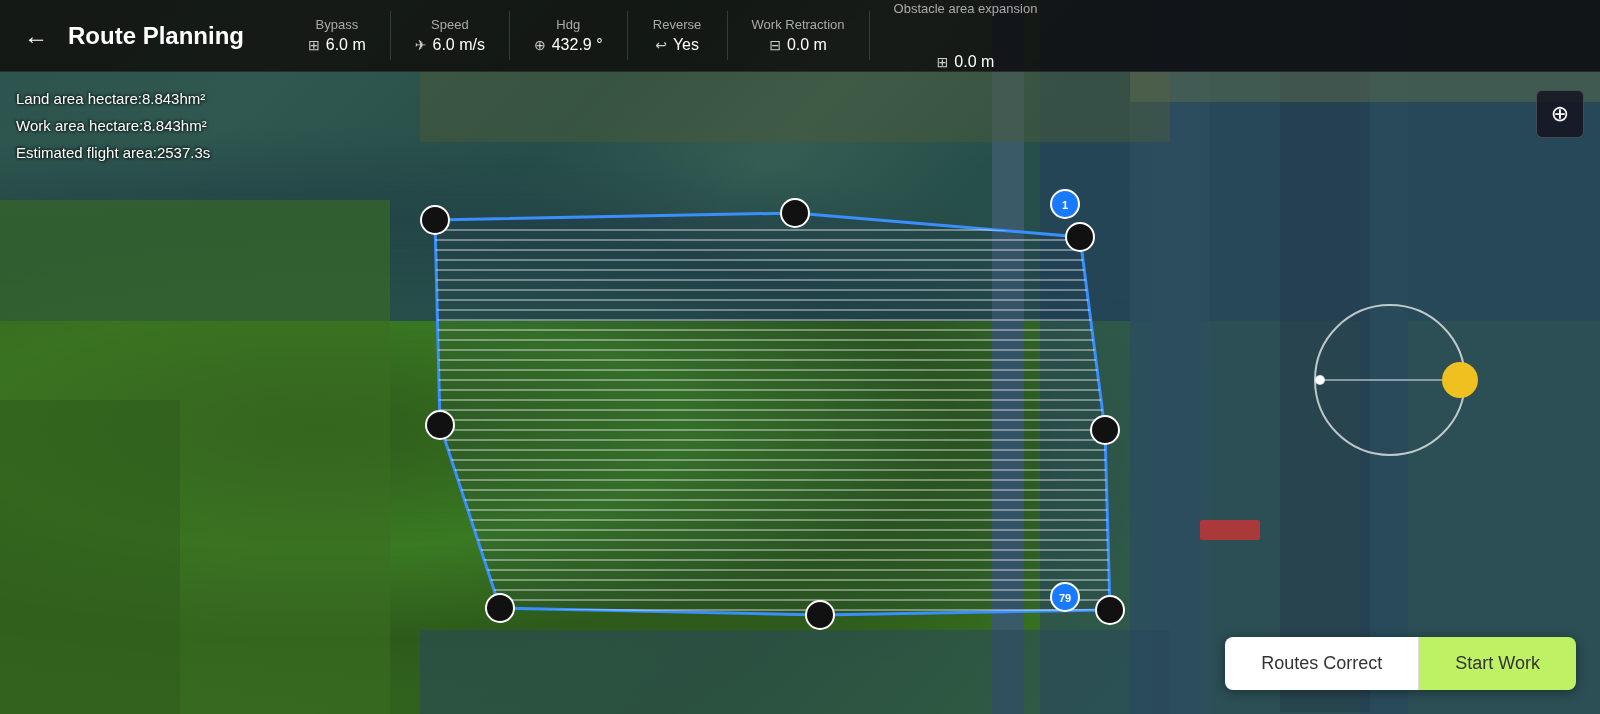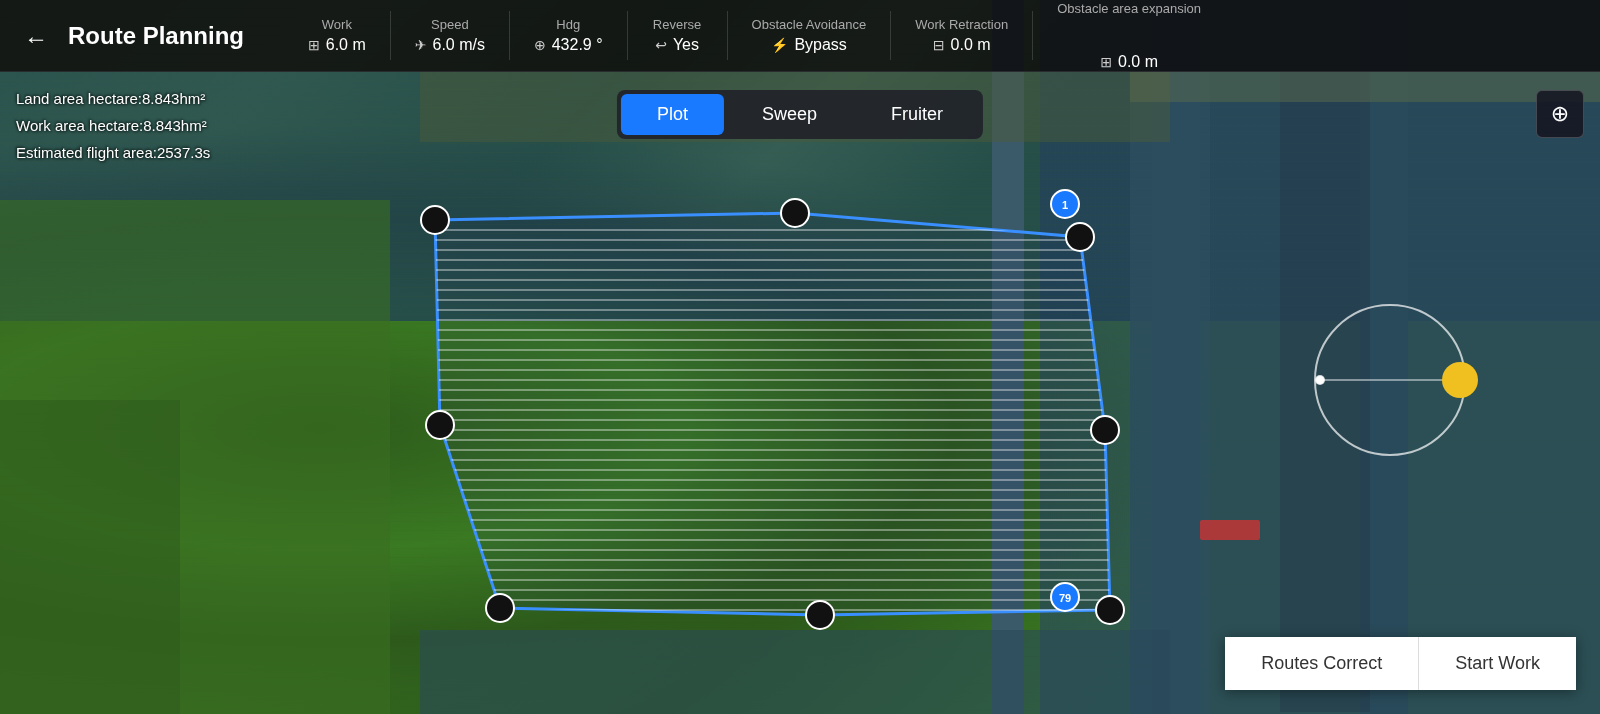--- a/index.html
+++ b/index.html
@@ -176,41 +176,41 @@
       font-size: 22px;
     }
 
     
     #bottom-buttons {
       position: absolute;
       bottom: 24px;
       right: 24px;
       display: flex;
       z-index: 100;
-      border-radius: 0;
+      border-radius: 8px;
       overflow: hidden;
       box-shadow: 0 2px 12px rgba(0,0,0,0.4);
     }
 
     .bottom-btn {
       padding: 16px 36px;
       font-size: 18px;
       font-weight: 500;
       cursor: pointer;
       border: none;
     }
 
     #routes-correct-btn {
       background: #fff;
       color: #333;
       border-right: 1px solid #ddd;
     }
 
     #start-work-btn {
-      background: #ffffff;
+      background: #bef264;
       color: #333;
     }
 
     
     #field-svg {
       position: absolute;
       inset: 0;
       z-index: 20;
       pointer-events: none;
     }
@@ -327,21 +327,21 @@
 
   <div id="header">
     <div id="back-btn">
       <span id="back-icon">←</span>
     </div>
     <div id="app-title">Route Planning</div>
 
     <div id="header-params">
 
       <div class="param-item">
-        <span class="param-label">Work</span>
+        <span class="param-label">Bypass</span>
         <span class="param-value">
           <span class="param-icon">⊞</span>
           <span>6.0 m</span>
         </span>
       </div>
 
       <div class="param-item">
         <span class="param-label">Speed</span>
         <span class="param-value">
           <span class="param-icon">✈</span>
@@ -358,27 +358,20 @@
       </div>
 
       <div class="param-item">
         <span class="param-label">Reverse</span>
         <span class="param-value">
           <span class="param-icon">↩</span>
           <span>Yes</span>
         </span>
       </div>
 
-      <div class="param-item">
-        <span class="param-label">Obstacle Avoidance</span>
-        <span class="param-value">
-          <span class="param-icon">⚡</span>
-          <span>Bypass</span>
-        </span>
-      </div>
 
       <div class="param-item">
         <span class="param-label">Work Retraction</span>
         <span class="param-value">
           <span class="param-icon">⊟</span>
           <span>0.0 m</span>
         </span>
       </div>
 
       <div class="param-item">
@@ -390,25 +383,20 @@
       </div>
     </div>
   </div>
 
   <div id="info-panel">
     <div>Land area hectare:8.843hm²</div>
     <div>Work area hectare:8.843hm²</div>
     <div>Estimated flight area:2537.3s</div>
   </div>
 
-  <div id="tab-bar">
-    <button class="tab-btn active">Plot</button>
-    <button class="tab-btn">Sweep</button>
-    <button class="tab-btn">Fruiter</button>
-  </div>
 
   <div id="crosshair-btn">
     <span>⊕</span>
   </div>
 
   <div id="bottom-buttons">
     <button id="routes-correct-btn" class="bottom-btn">Routes Correct</button>
     <button id="start-work-btn" class="bottom-btn">Start Work</button>
   </div>
 

